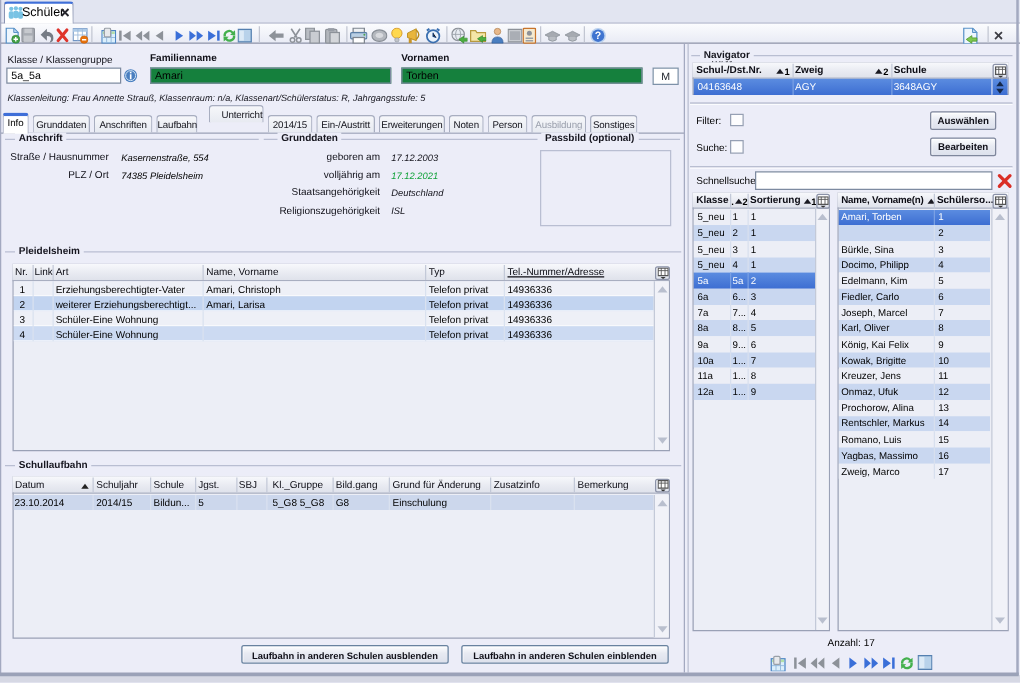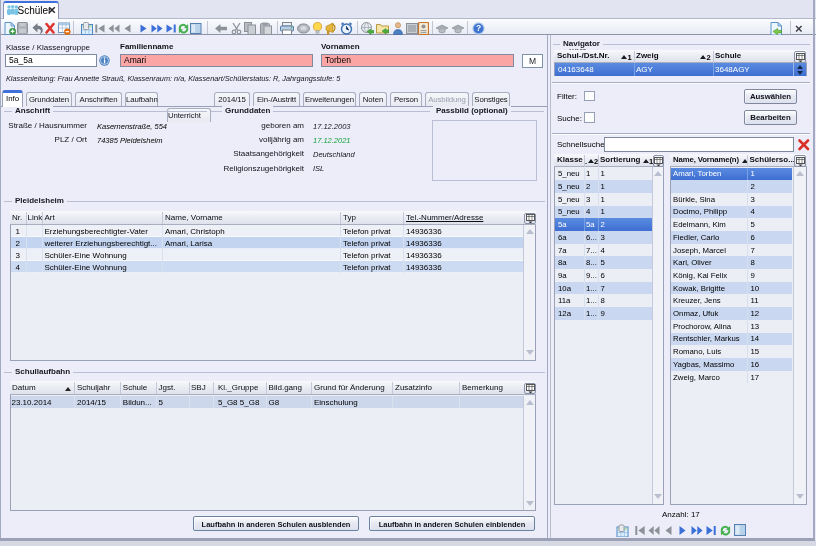--- a/index.html
+++ b/index.html
@@ -5,21 +5,21 @@
 body { font-family:"Liberation Sans",sans-serif; font-size:8px; color:#000;
        background:#d6d8e4; position:relative; }
 .a { position:absolute; }
 .nw { white-space:nowrap; }
 .it { font-style:italic; }
 .b { font-weight:bold; }
 .grp-line { position:absolute; height:1px; background:#b9bed2; }
 .grp-t { position:absolute; background:#ecedf8; padding:0 3px; font-size:8px;
          font-weight:bold; color:#16161f; white-space:nowrap; line-height:10px; }
 .inp { position:absolute; border:1px solid #7d8aa0; background:#fff; font-size:8.5px; }
-.yel { background:#fca5a5; }
+.yel { background:#15803d; }
 .btn { position:absolute; border:1px solid #7f879c; border-radius:2px;
        box-shadow:inset 0 1px 0 rgba(255,255,255,.9), inset 1px 0 0 rgba(255,255,255,.5);
        background:linear-gradient(#fcfdfe,#e7eaf2 45%,#dde1ec);
        text-align:center; font-size:8.5px; color:#101018; }
 .tbl { position:absolute; border:1px solid #9aa1b6; background:#eceef6; }
 .th  { position:absolute; left:0; right:0; top:0;
        background:linear-gradient(#f8f9fc,#e9ebf2 55%,#dfe2eb);
        border-bottom:1px solid #a8aec0; }
 .thl { position:absolute; font-size:8px; color:#0c0c14; white-space:nowrap; top:2.5px; }
 .v { font-size:7.5px; font-style:italic; }
@@ -219,21 +219,21 @@
   </svg>
 <div class="inp yel" style="left:120px;top:54px;width:193px;height:13px;line-height:11px;padding-left:3px;">Amari</div>
 <div class="inp yel" style="left:321px;top:54px;width:193px;height:13px;line-height:11px;padding-left:3px;">Torben</div>
 <div class="inp" style="left:522px;top:54px;width:21px;height:14px;border-color:#7d91a8;text-align:center;line-height:12px;color:#20242c;">M</div>
 <div class="a nw it" style="left:6px;top:74px;font-size:7.3px;color:#15151d;">Klassenleitung: Frau Annette Strauß, Klassenraum: n/a, Klassenart/Schülerstatus: R, Jahrgangsstufe: 5</div>
 <div class="a" style="left:0;top:106px;width:548px;height:1px;background:#9aa1b6;"></div>
 <div class="a" style="left:2px;top:90px;width:21px;height:17px;background:#fff;border:1px solid #9aa1b6;border-bottom:none;border-top:3px solid #3f6fd8;border-radius:3px 3px 0 0;text-align:center;line-height:12px;font-size:7.8px;color:#000;z-index:3;">Info</div>
 <div class="a" style="left:26px;top:92px;width:46px;height:14px;background:linear-gradient(#f6f7fa,#e7eaf1);border:1px solid #a8aec0;border-bottom:none;border-radius:3px 3px 0 0;text-align:center;line-height:13px;font-size:7.8px;letter-spacing:-0.1px;color:#14141c;">Grunddaten</div>
 <div class="a" style="left:75px;top:92px;width:47px;height:14px;background:linear-gradient(#f6f7fa,#e7eaf1);border:1px solid #a8aec0;border-bottom:none;border-radius:3px 3px 0 0;text-align:center;line-height:13px;font-size:7.8px;letter-spacing:-0.1px;color:#14141c;">Anschriften</div>
 <div class="a" style="left:125px;top:92px;width:33px;height:14px;background:linear-gradient(#f6f7fa,#e7eaf1);border:1px solid #a8aec0;border-bottom:none;border-radius:3px 3px 0 0;text-align:center;line-height:13px;font-size:7.8px;letter-spacing:-0.1px;color:#14141c;">Laufbahn</div>
-<div class="a" style="left:167px;top:108px;width:44px;height:14px;background:linear-gradient(#f6f7fa,#e7eaf1);border:1px solid #a8aec0;border-bottom:none;border-radius:3px 3px 0 0;text-align:left;line-height:13px;font-size:7.8px;letter-spacing:-0.1px;color:#14141c;">Unterricht</div>
+<div class="a" style="left:167px;top:84px;width:44px;height:14px;background:linear-gradient(#f6f7fa,#e7eaf1);border:1px solid #a8aec0;border-bottom:none;border-radius:3px 3px 0 0;text-align:right;line-height:13px;font-size:7.8px;letter-spacing:-0.1px;color:#14141c;">Unterricht</div>
 <div class="a" style="left:214px;top:92px;width:36px;height:14px;background:linear-gradient(#f6f7fa,#e7eaf1);border:1px solid #a8aec0;border-bottom:none;border-radius:3px 3px 0 0;text-align:center;line-height:13px;font-size:7.8px;letter-spacing:-0.1px;color:#14141c;">2014/15</div>
 <div class="a" style="left:253px;top:92px;width:47px;height:14px;background:linear-gradient(#f6f7fa,#e7eaf1);border:1px solid #a8aec0;border-bottom:none;border-radius:3px 3px 0 0;text-align:center;line-height:13px;font-size:7.8px;letter-spacing:-0.1px;color:#14141c;">Ein-/Austritt</div>
 <div class="a" style="left:303px;top:92px;width:53px;height:14px;background:linear-gradient(#f6f7fa,#e7eaf1);border:1px solid #a8aec0;border-bottom:none;border-radius:3px 3px 0 0;text-align:center;line-height:13px;font-size:7.8px;letter-spacing:-0.1px;color:#14141c;">Erweiterungen</div>
 <div class="a" style="left:359px;top:92px;width:28px;height:14px;background:linear-gradient(#f6f7fa,#e7eaf1);border:1px solid #a8aec0;border-bottom:none;border-radius:3px 3px 0 0;text-align:center;line-height:13px;font-size:7.8px;letter-spacing:-0.1px;color:#14141c;">Noten</div>
 <div class="a" style="left:390px;top:92px;width:32px;height:14px;background:linear-gradient(#f6f7fa,#e7eaf1);border:1px solid #a8aec0;border-bottom:none;border-radius:3px 3px 0 0;text-align:center;line-height:13px;font-size:7.8px;letter-spacing:-0.1px;color:#14141c;">Person</div>
 <div class="a" style="left:425px;top:92px;width:44px;height:14px;background:linear-gradient(#f6f7fa,#e7eaf1);border:1px solid #a8aec0;border-bottom:none;border-radius:3px 3px 0 0;text-align:center;line-height:13px;font-size:7.8px;letter-spacing:-0.1px;color:#9ba0ad;">Ausbildung</div>
 <div class="a" style="left:472px;top:92px;width:38px;height:14px;background:linear-gradient(#f6f7fa,#e7eaf1);border:1px solid #a8aec0;border-bottom:none;border-radius:3px 3px 0 0;text-align:center;line-height:13px;font-size:7.8px;letter-spacing:-0.1px;color:#14141c;">Sonstiges</div>
 <div class="grp-line" style="left:4px;top:111px;width:203px;"></div>
 <div class="grp-line" style="left:211px;top:111px;width:219px;"></div>
 <div class="grp-line" style="left:434px;top:111px;width:110px;"></div>

